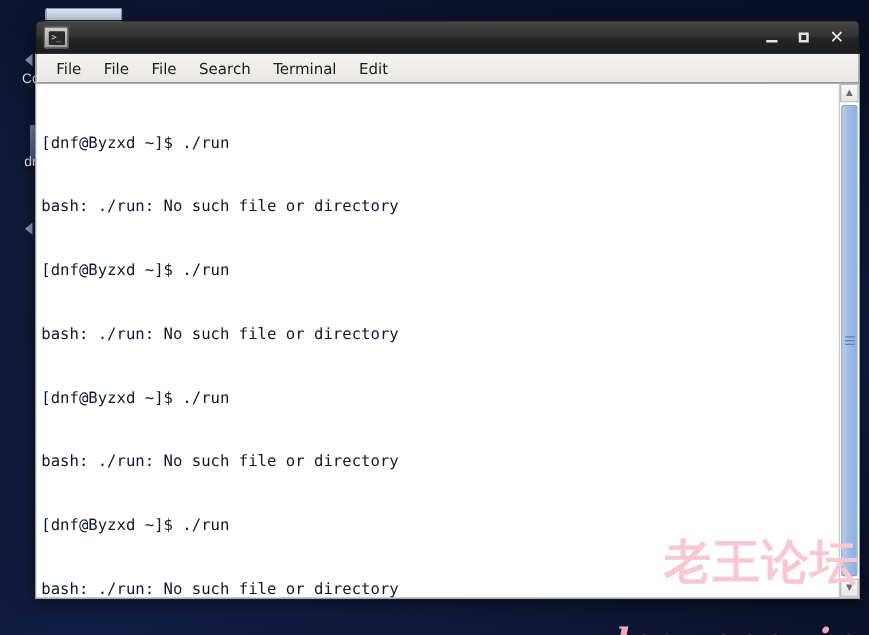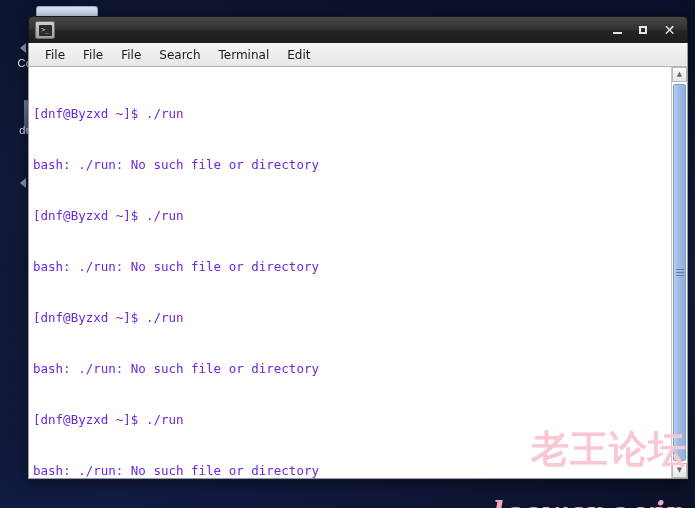--- a/index.html
+++ b/index.html
@@ -221,21 +221,21 @@
     display: flex;
     overflow: hidden;
   }
 
   .term-text {
     flex: 1;
     padding: 4px 0 0 4px;
     font-family: "DejaVu Sans Mono", monospace;
     font-size: 12.5px;
     line-height: 17px;
-    color: #6d28d9;
+    color: #0f172a;
     white-space: pre;
     overflow: hidden;
     position: relative;
     z-index: 2;
   }
   .term-line { height: 17px; }
 
   
   .scrollbar {
     width: 16px;

